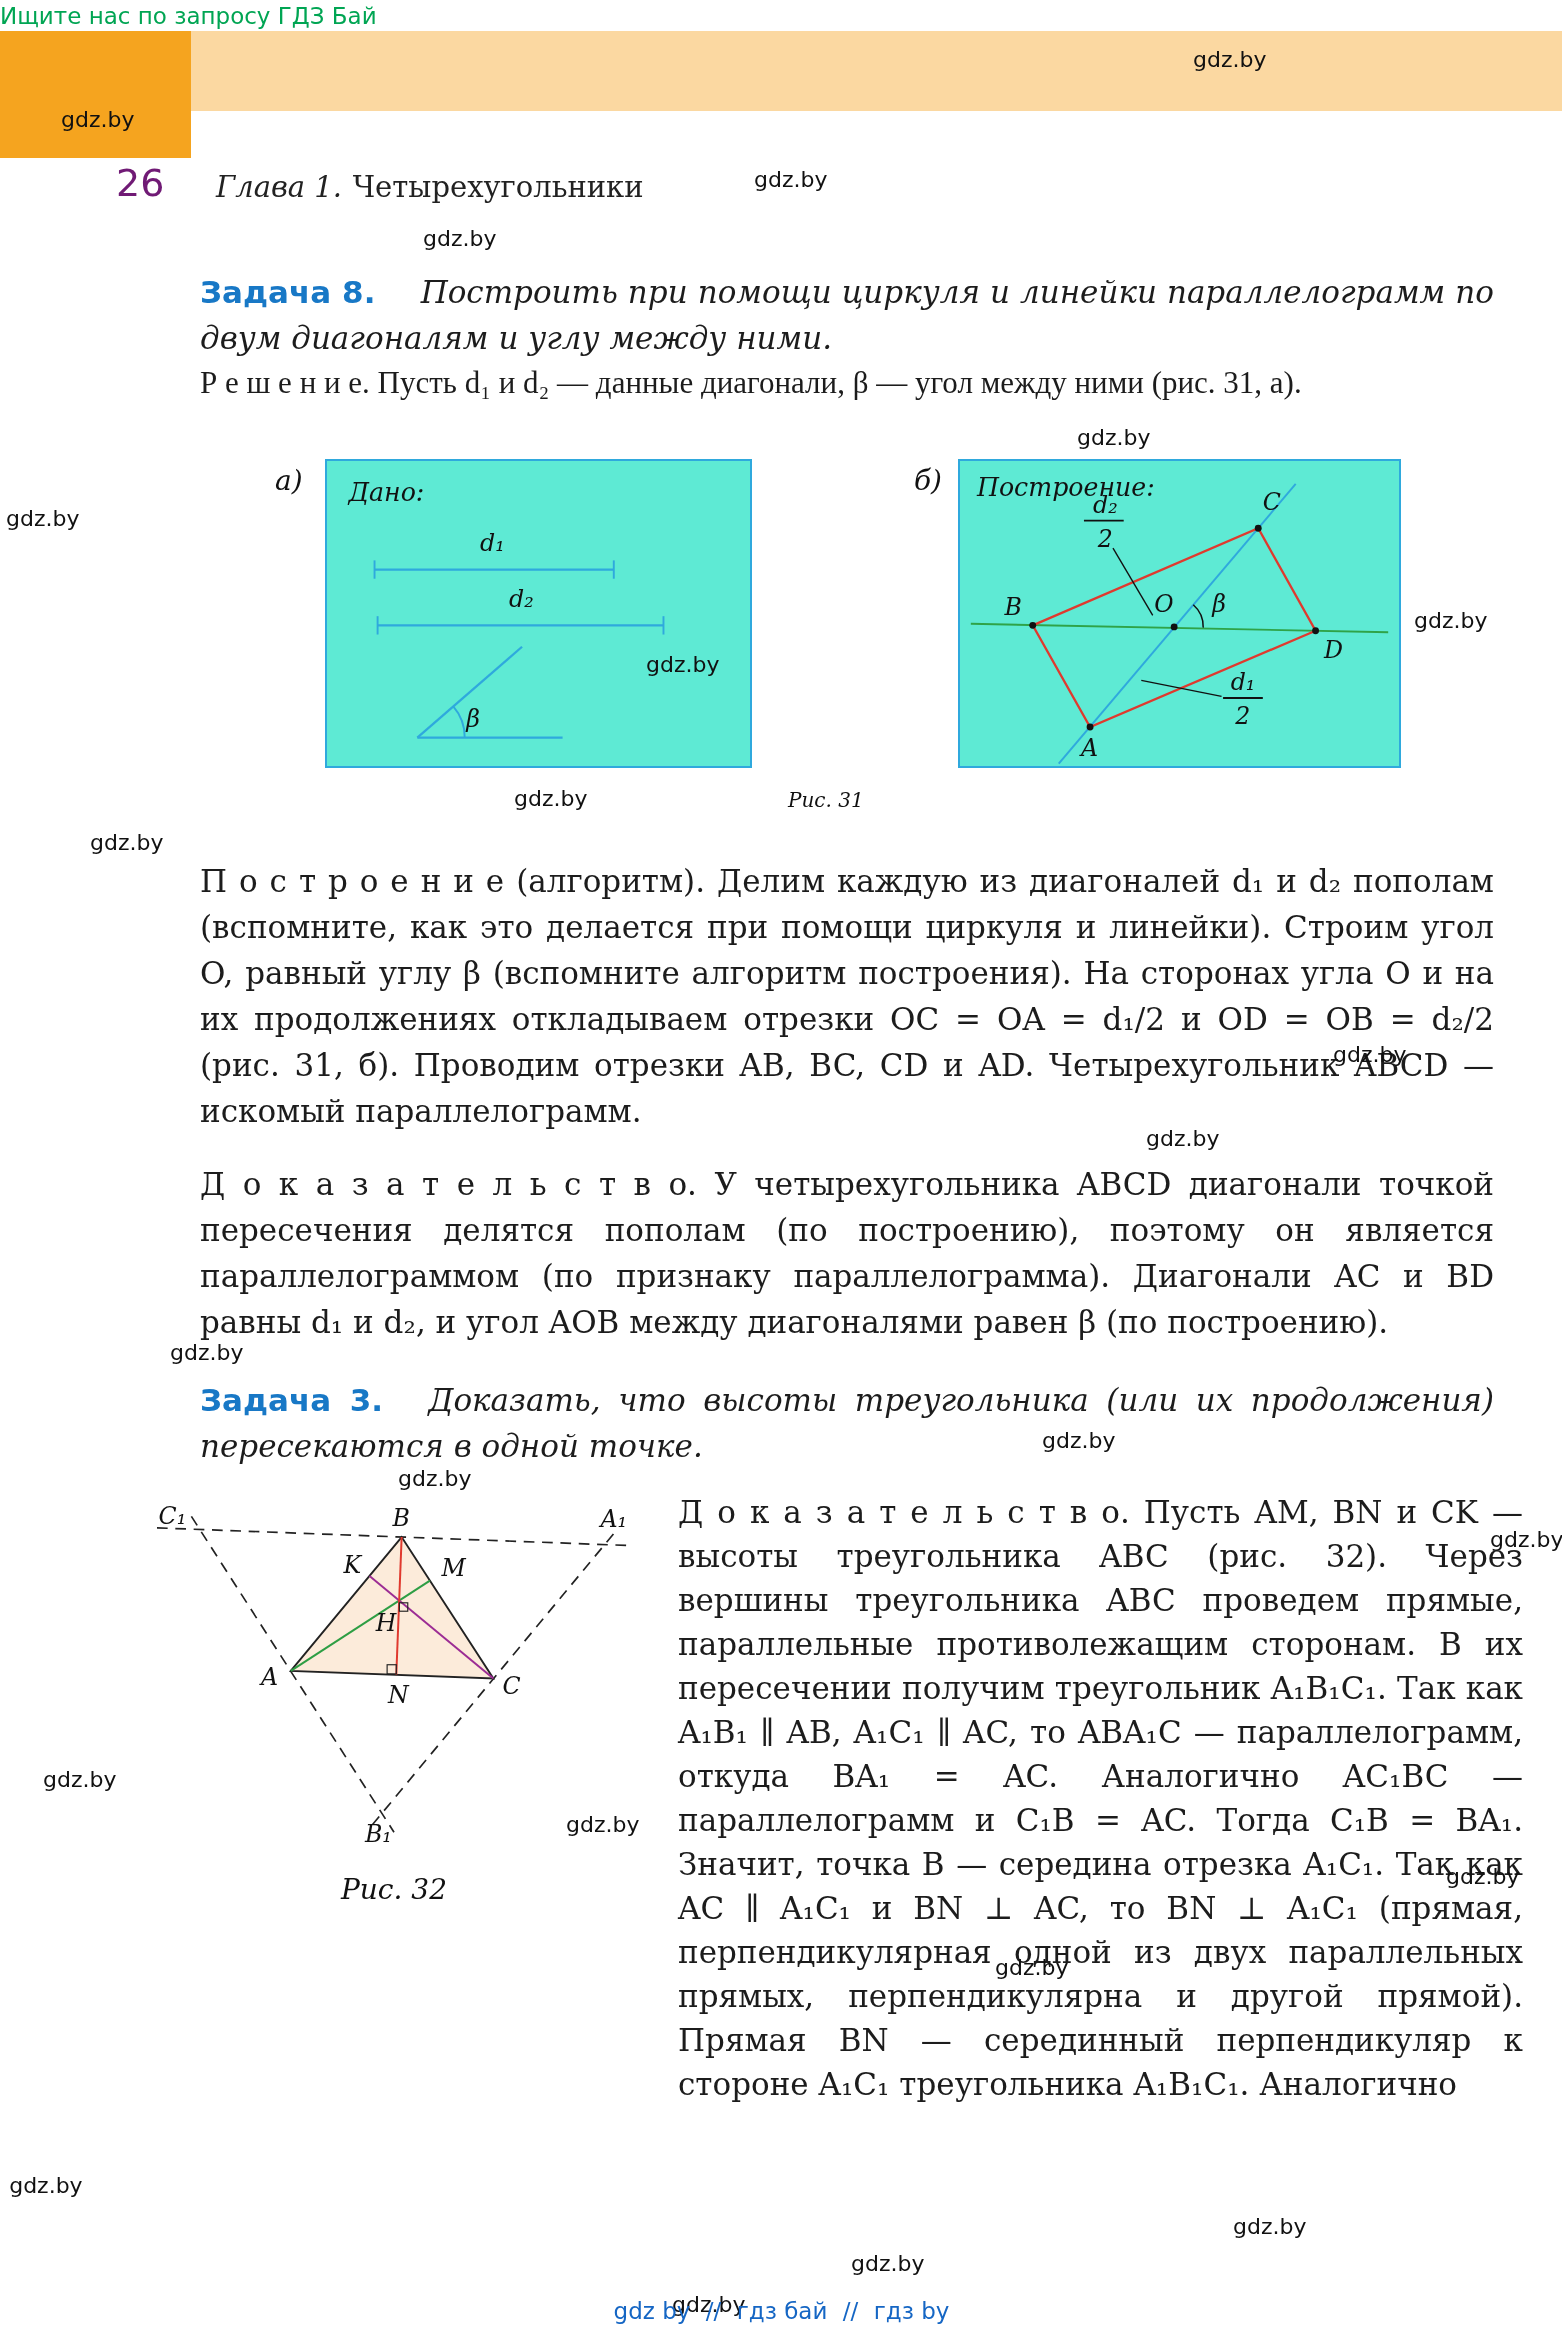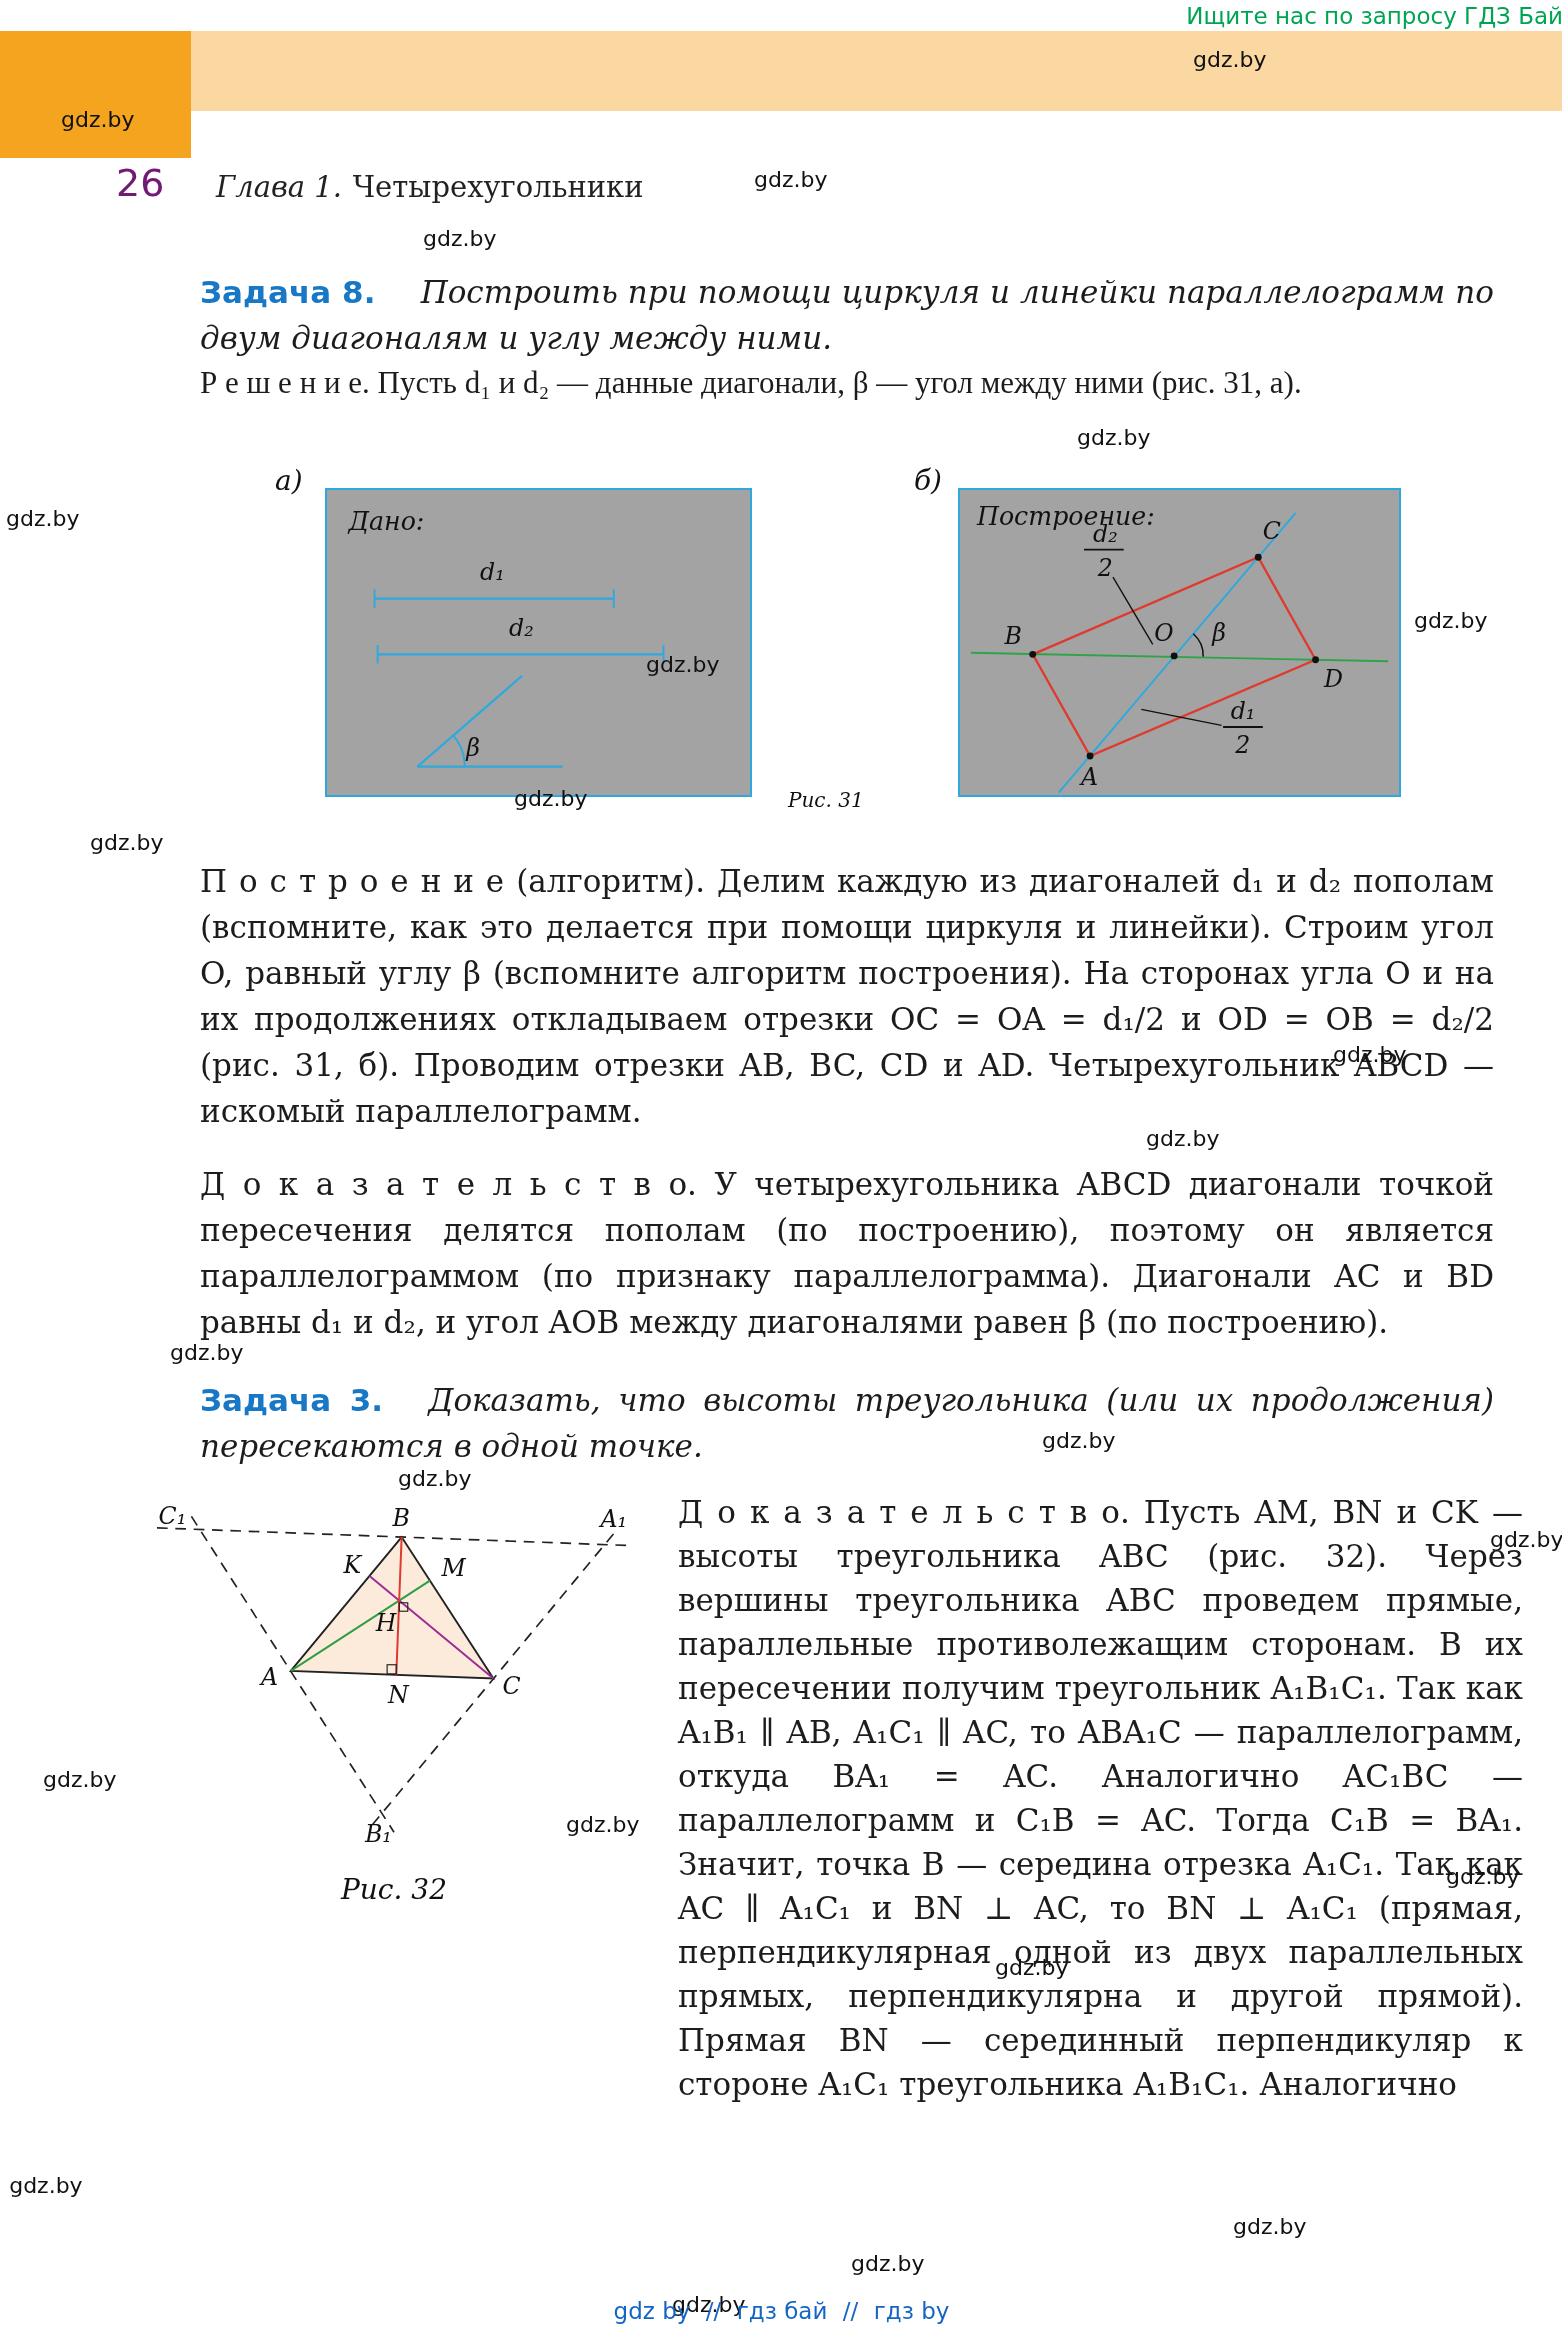--- a/index.html
+++ b/index.html
@@ -3,40 +3,40 @@
 <meta charset="utf-8">
 <style>
   html,body{margin:0;padding:0;}
   body{
     width:1563px;height:2330px;position:relative;background:#ffffff;
     font-family:"DejaVu Serif","Liberation Serif",serif;color:#1c1c1c;
     overflow:hidden;
   }
   .abs{position:absolute;}
   
-  .top-notice{position:absolute;top:3.1px;left:0;width:100%;text-align:right;
+  .top-notice{position:absolute;top:3.1px;left:0;width:100%;text-align:left;
     color:#00A553;font-family:"DejaVu Sans","Liberation Sans",sans-serif;font-size:23px;}
   
   .band-light{position:absolute;top:31px;left:0;width:1563px;height:80px;background:#FBD8A1;}
   .band-dark{position:absolute;top:31px;left:0;width:191px;height:127px;background:#F5A41F;}
   .page-num{position:absolute;top:161px;left:116px;
     font-family:"DejaVu Sans","Liberation Sans",sans-serif;font-size:38px;color:#701a75;}
   .chapter{position:absolute;top:170px;left:216px;font-size:29px;color:#222;}
   .chapter .ch-label{font-style:italic;margin-right:10.7px;}
   
   .wm{position:absolute;font-family:"DejaVu Sans","Liberation Sans",sans-serif;
     font-size:22px;color:#111;white-space:nowrap;}
   
   .para{position:absolute;left:200px;width:1294px;text-align:justify;
     font-size:31px;line-height:46px;}
   .task-label{color:#1878C6;font-weight:bold;
     font-family:"DejaVu Sans","Liberation Sans",sans-serif;font-size:31px;margin-right:9.2px;}
   .task-statement{font-weight:normal;font-style:italic;margin-left:36px;}
   
-  .figbox{position:absolute;border:2.3px solid #2FA9DD;background:#a3a3a3;margin-top:29px;}
+  .figbox{position:absolute;border:2.3px solid #2FA9DD;background:#5eead4;}
   .figlabel{position:absolute;font-style:italic;font-size:28px;color:#111;}
   .caption{position:absolute;font-style:italic;font-size:20px;color:#111;}
   .fig32-caption{position:absolute;left:126px;width:536px;top:1873px;text-align:center;
     font-style:italic;font-size:28px;color:#111;}
   svg text{font-family:"DejaVu Serif","Liberation Serif",serif;font-style:italic;
     font-size:31px;fill:#111;}
   svg text.fig-title{font-size:33px;}
   
   .proof3{position:absolute;left:678px;top:1490px;width:845px;text-align:justify;
     font-size:31px;line-height:44px;}

